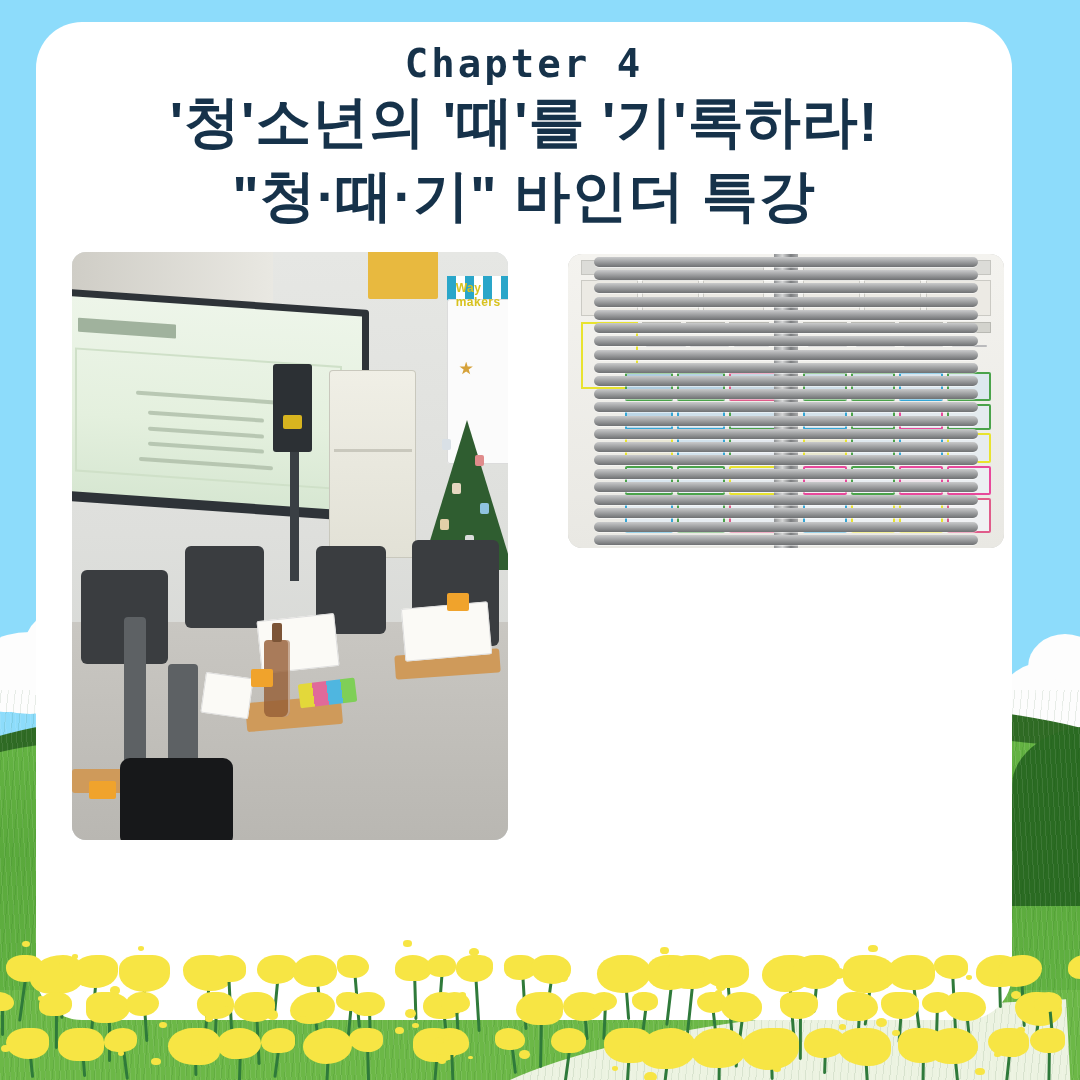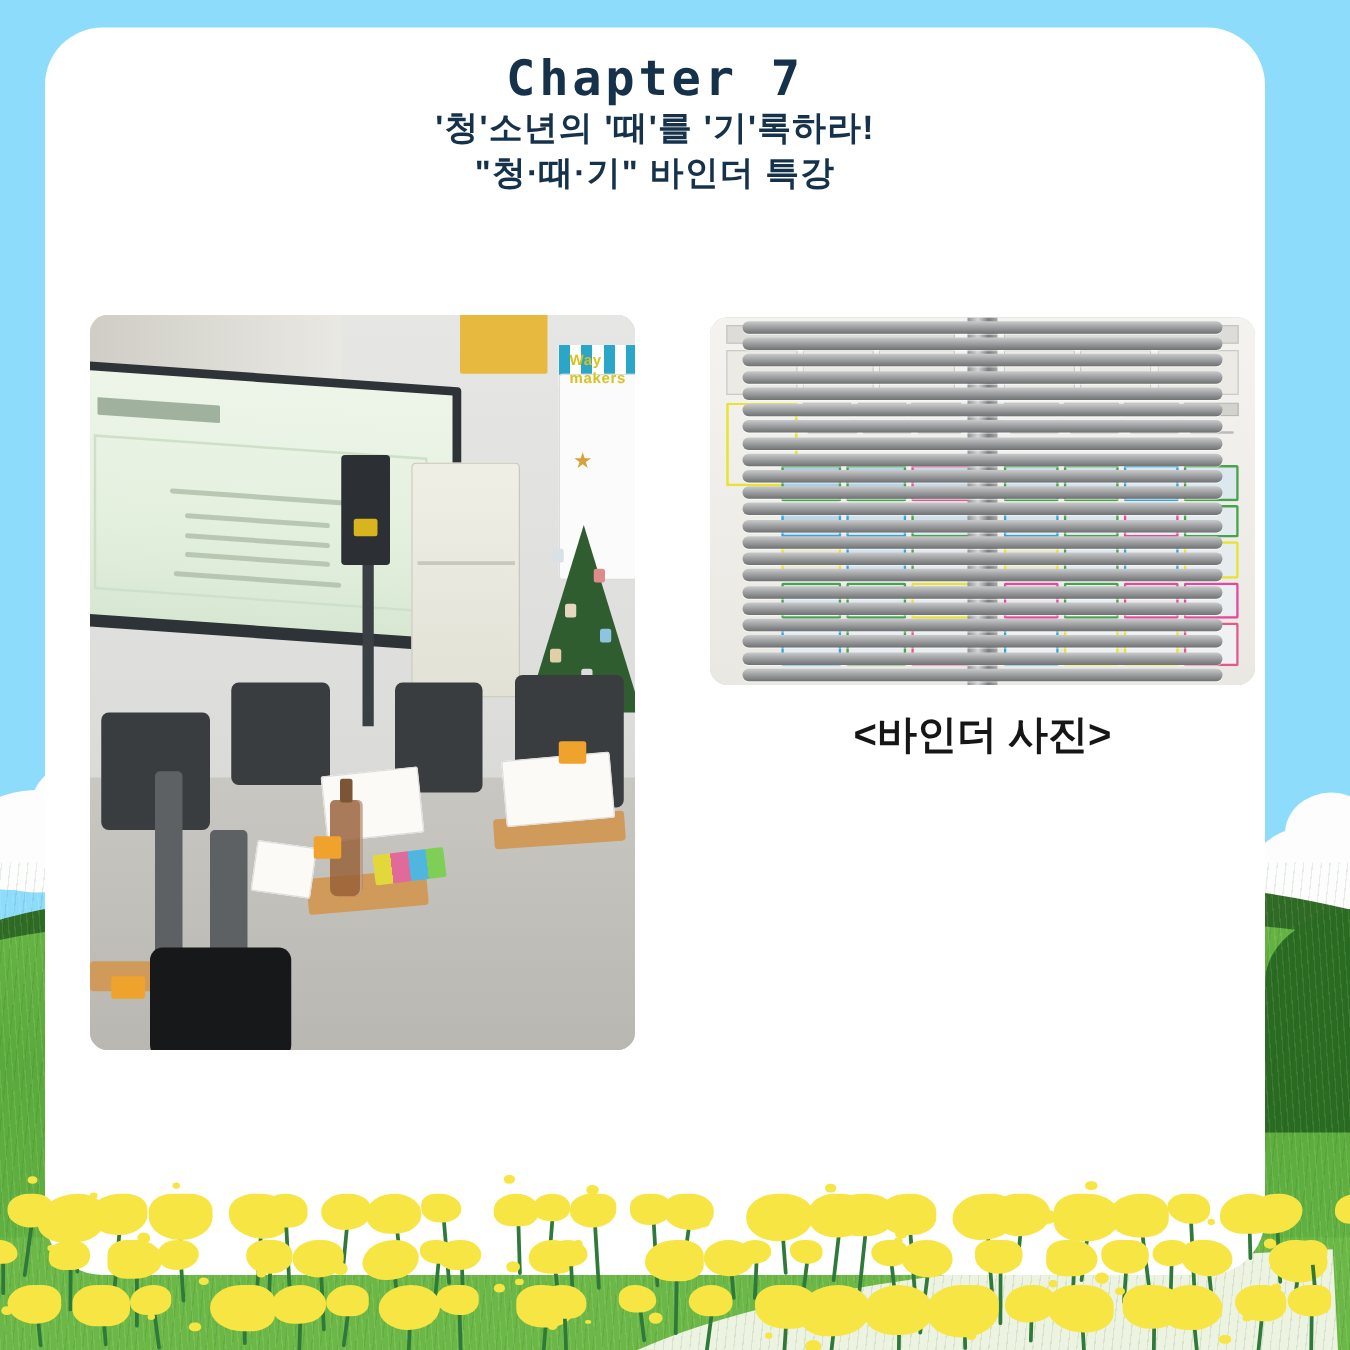--- a/index.html
+++ b/index.html
@@ -62,21 +62,21 @@
   .title-block{
     position:absolute;left:36px;top:44px;width:976px;text-align:center;
     color:#16324a;
   }
   .t-chapter{
     font-family:"DejaVu Sans Mono","Liberation Mono",monospace;
     font-size:39px;font-weight:700;letter-spacing:3px;line-height:1.05;
   }
   .t-line{
     font-family:"Liberation Sans","DejaVu Sans",sans-serif;
-    font-size:27px;font-weight:700;letter-spacing:1px;line-height:1.32;white-space:pre;
+    font-size:56px;font-weight:700;letter-spacing:1px;line-height:1.32;white-space:pre;
   }
 
   
   .photo{position:absolute;overflow:hidden;border-radius:12px;background:#cdd2d6;}
 
   
   #photo-classroom{left:72px;top:252px;width:436px;height:588px;border-radius:14px;}
   .room-wall{position:absolute;inset:0;background:linear-gradient(180deg,#e6e7e4 0%,#dedfdc 48%,#cfd1cf 100%);}
   .room-floor{position:absolute;left:0;top:63%;width:100%;height:37%;background:linear-gradient(180deg,#c9c7c2 0%,#b9b7b2 100%);}
   .win{position:absolute;left:0;top:0;width:46%;height:16%;background:linear-gradient(90deg,#cfcdc6,#e9e8e2);}
@@ -158,21 +158,21 @@
   <div class="hill-far"></div>
   <div class="grass-main"></div>
   <div class="hill-right"></div>
   <div class="grass-flat"></div>
   <div class="path"></div>
   <div class="grass-tex"></div>
 
   <div class="card"></div>
 
   <div class="title-block">
-    <div class="t-chapter">Chapter 7</div>
+    <div class="t-chapter">Chapter 4</div>
     <div class="t-line">'청'소년의 '때'를 '기'록하라!</div>
     <div class="t-line">"청·때·기" 바인더 특강</div>
   </div>
 
   <div class="photo" id="photo-classroom">
     <div class="room-wall"></div>
     <div class="win"></div>
     <div class="room-floor"></div>
 
     <div class="poster"></div>
@@ -412,21 +412,20 @@
       <div class="tor" style="left:64%;top:55%;width:19%;height:37%;background:#f4f5f4;box-shadow:inset 0 0 0 1px #e2e3e2;"></div>
     </div>
     <div class="p">
       <div class="hair" style="left:82%;top:49%;width:9%;height:8%;border-radius:50% 50% 20% 20%;background:#23262c;"></div>
       <div class="hd" style="left:83%;top:53%;width:7%;height:9%;"></div>
       <div class="tor" style="left:80%;top:61%;width:13%;height:26%;background:#f2f3f2;box-shadow:inset 0 0 0 1px #e0e1e0;"></div>
       <div class="leg" style="left:82%;top:85%;width:10%;height:12%;background:#1b1e24;"></div>
     </div>
   </div>
 
-  <div class="cap" id="cap-binder">&lt;바인더 사진&gt;</div>
   <div class="cap" id="cap-tagline">
   </div>
 
   <div id="flowers">
       <div class="flower" style="left: 6.2999px; top: 955px; width: 37.1824px; height: 78.1246px;">
         <div class="fl-stem" style="height: 51.3533px; top: 16.0628px; transform: rotate(7.79347deg);"></div>
         <div class="fl-head" style="left: 0px; top: 0px; width: 37.1824px; height: 26.7713px; background: rgb(247, 229, 68); border-radius: 56.8046% 53.2301% 61.7473% 62.8832%;"></div>
       </div>
       <div class="flower" style="left: 30.4581px; top: 955px; width: 53.937px; height: 79.5429px;">
         <div class="fl-stem" style="height: 40.7083px; top: 23.3008px; transform: rotate(-4.90633deg);"></div>

